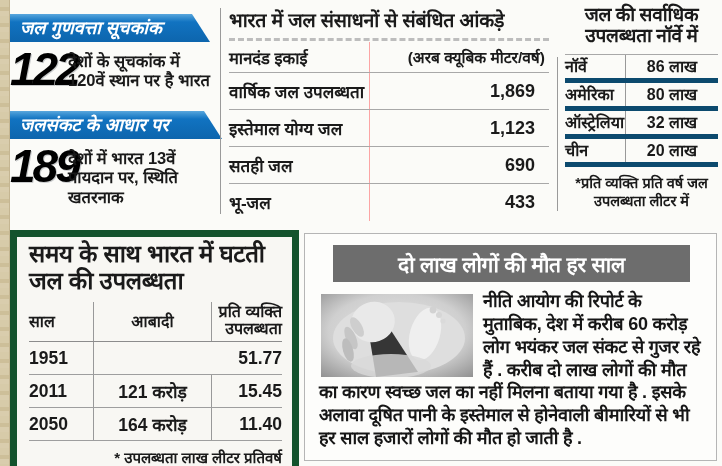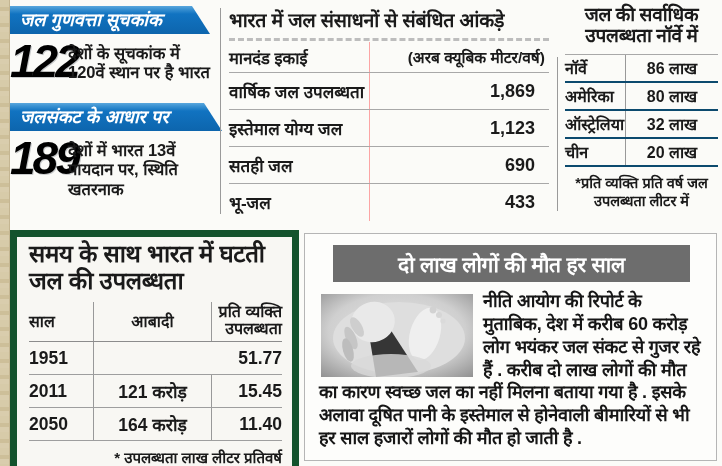--- a/index.html
+++ b/index.html
@@ -18,21 +18,21 @@
 
   
   .topleft { position:absolute; left:10px; top:0; width:210px; height:226px; }
   .banner {
     position:relative; height:28px; display:flex; align-items:center;
     padding:0 14px 2px 10px; color:#fff; font-weight:800; font-style:italic;
     font-size:18px; white-space:nowrap;
     background:linear-gradient(180deg,#5aa7dd 0,#3b92d2 3px,#1173c1 8px,#0d65ad 100%);
     clip-path:polygon(0 0, calc(100% - 18px) 0, 100% 100%, 0 100%);
   }
-  .banner1 { margin-top:6px; width:200px; }
+  .banner1 { margin-top:14px; width:200px; }
   .banner2 { margin-top:20px; width:212px; }
   .stat { display:flex; margin-top:9px; }
   .big-num {
     font-size:46px; font-weight:800; font-style:italic; color:#000000;
     letter-spacing:-3px; line-height:0.82; width:58px; flex:none;
     text-shadow:1px 1px 0 #c9cbcc;
   }
   .stat-text { font-weight:700; font-size:16.5px; line-height:1.18; padding-top:1px; }
   .stat-text.w1 { width:152px; }
   .stat-text.w2 { width:140px; }
@@ -53,21 +53,21 @@
   }
   .m-head { height:31px; }
   .m-head .m-label { font-size:16.5px; }
   .m-head .m-val { font-size:15.5px; padding-right:4px; }
   .m-data { height:37px; }
 
   
   .rightpanel { position:absolute; left:565px; top:4px; width:153px; }
   .r-title { font-size:19px; font-weight:800; text-align:center; line-height:1.12; letter-spacing:-0.2px;font-family:Liberation Serif, serif; }
   .r-table { margin-top:7px; border-top:1px solid #a8a8a8; }
-  .r-row { display:flex; align-items:stretch; border-bottom:2px solid #0c4a6e; height:28px; }
+  .r-row { display:flex; align-items:stretch; border-bottom:5px solid #0c4a6e; height:28px; }
   .r-country { width:60px; font-weight:700; font-size:16px; display:flex; align-items:center; }
   .r-val { flex:1; border-left:1px solid #999; display:flex; align-items:center; justify-content:center; font-weight:700; font-size:16px; }
   .r-foot { margin-top:7px; font-size:14.5px; font-weight:700; text-align:center; line-height:1.25; }
 
   
   .bl-card {
     position:absolute; left:10px; top:230px; width:289px; height:289px;
     background:#f8f7f3; border:7px solid #14532d; padding:4px 10px 0 12px;
   }
   .bl-title { font-size:24px; font-weight:800; line-height:1.12; letter-spacing:-0.3px; }

